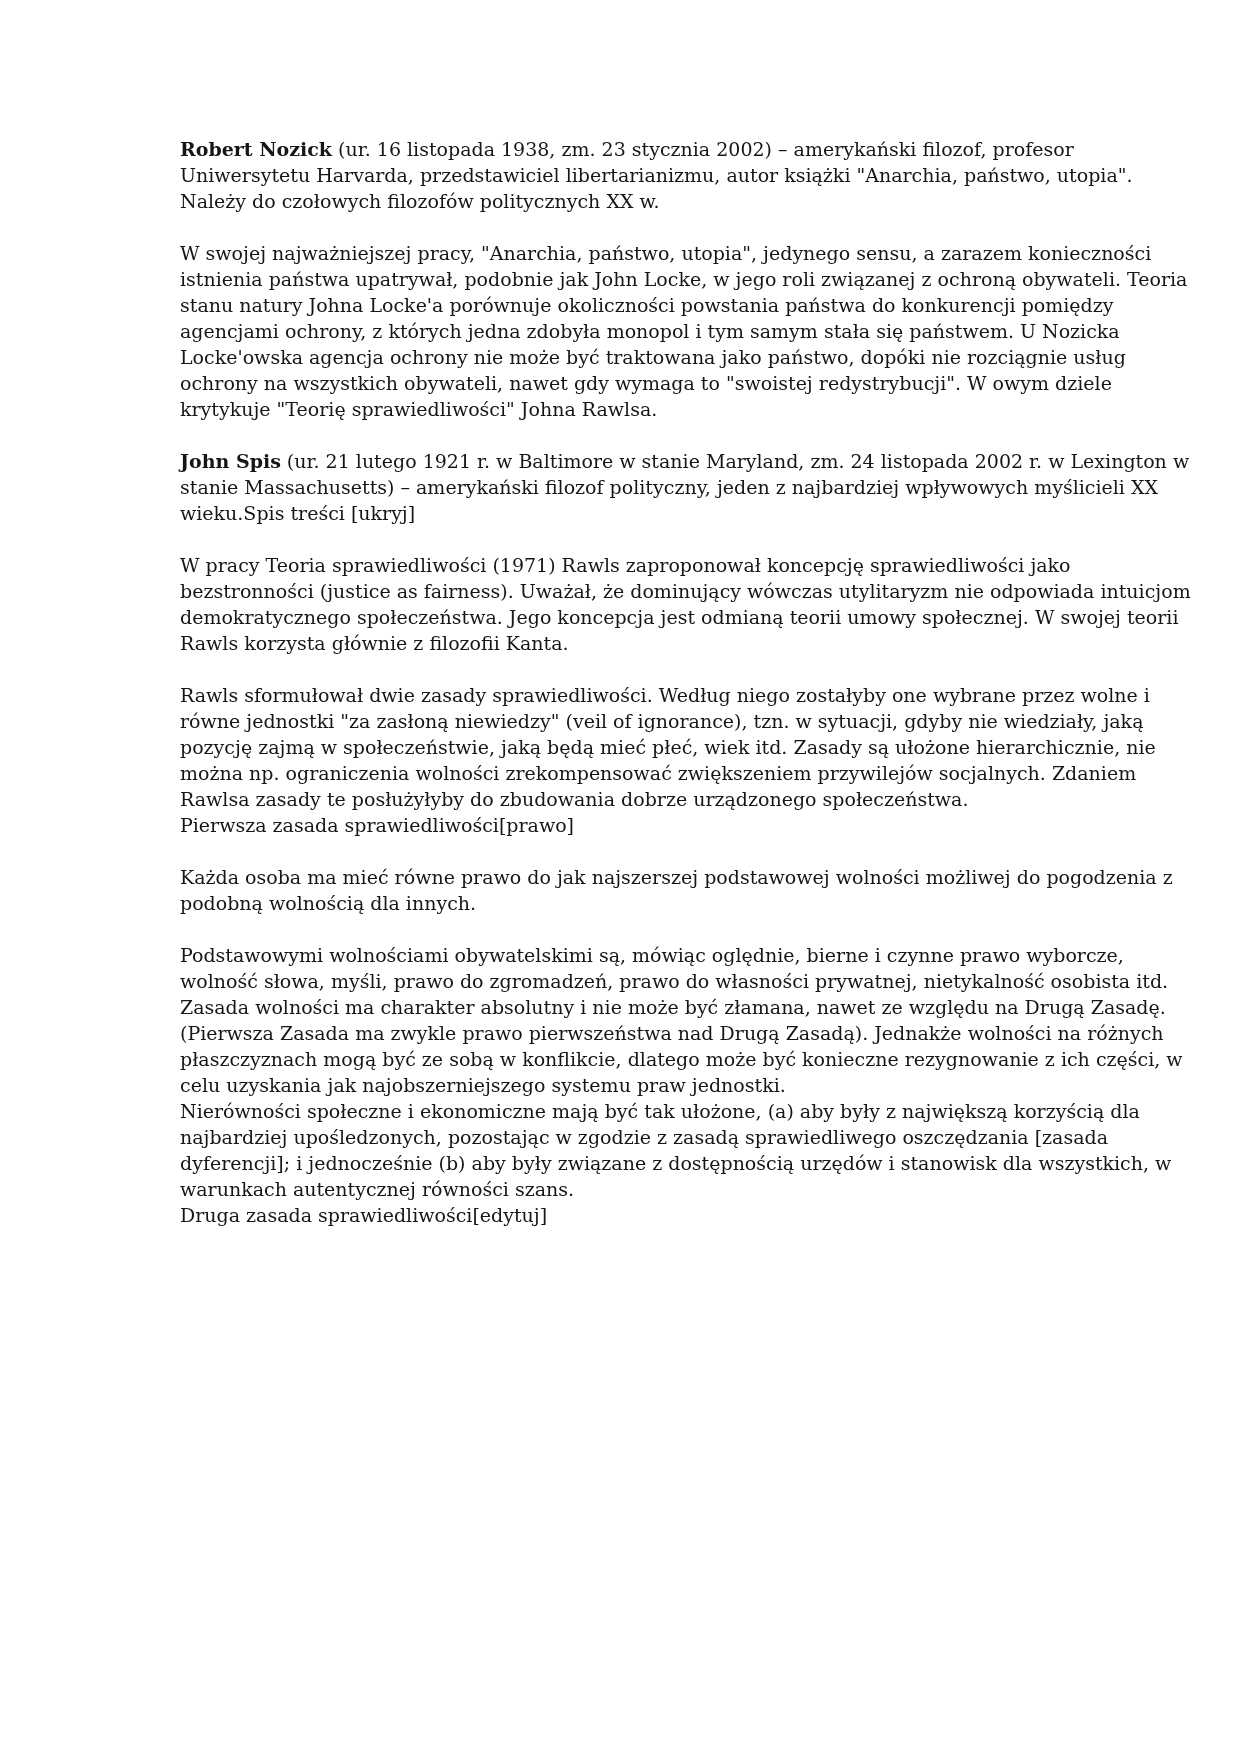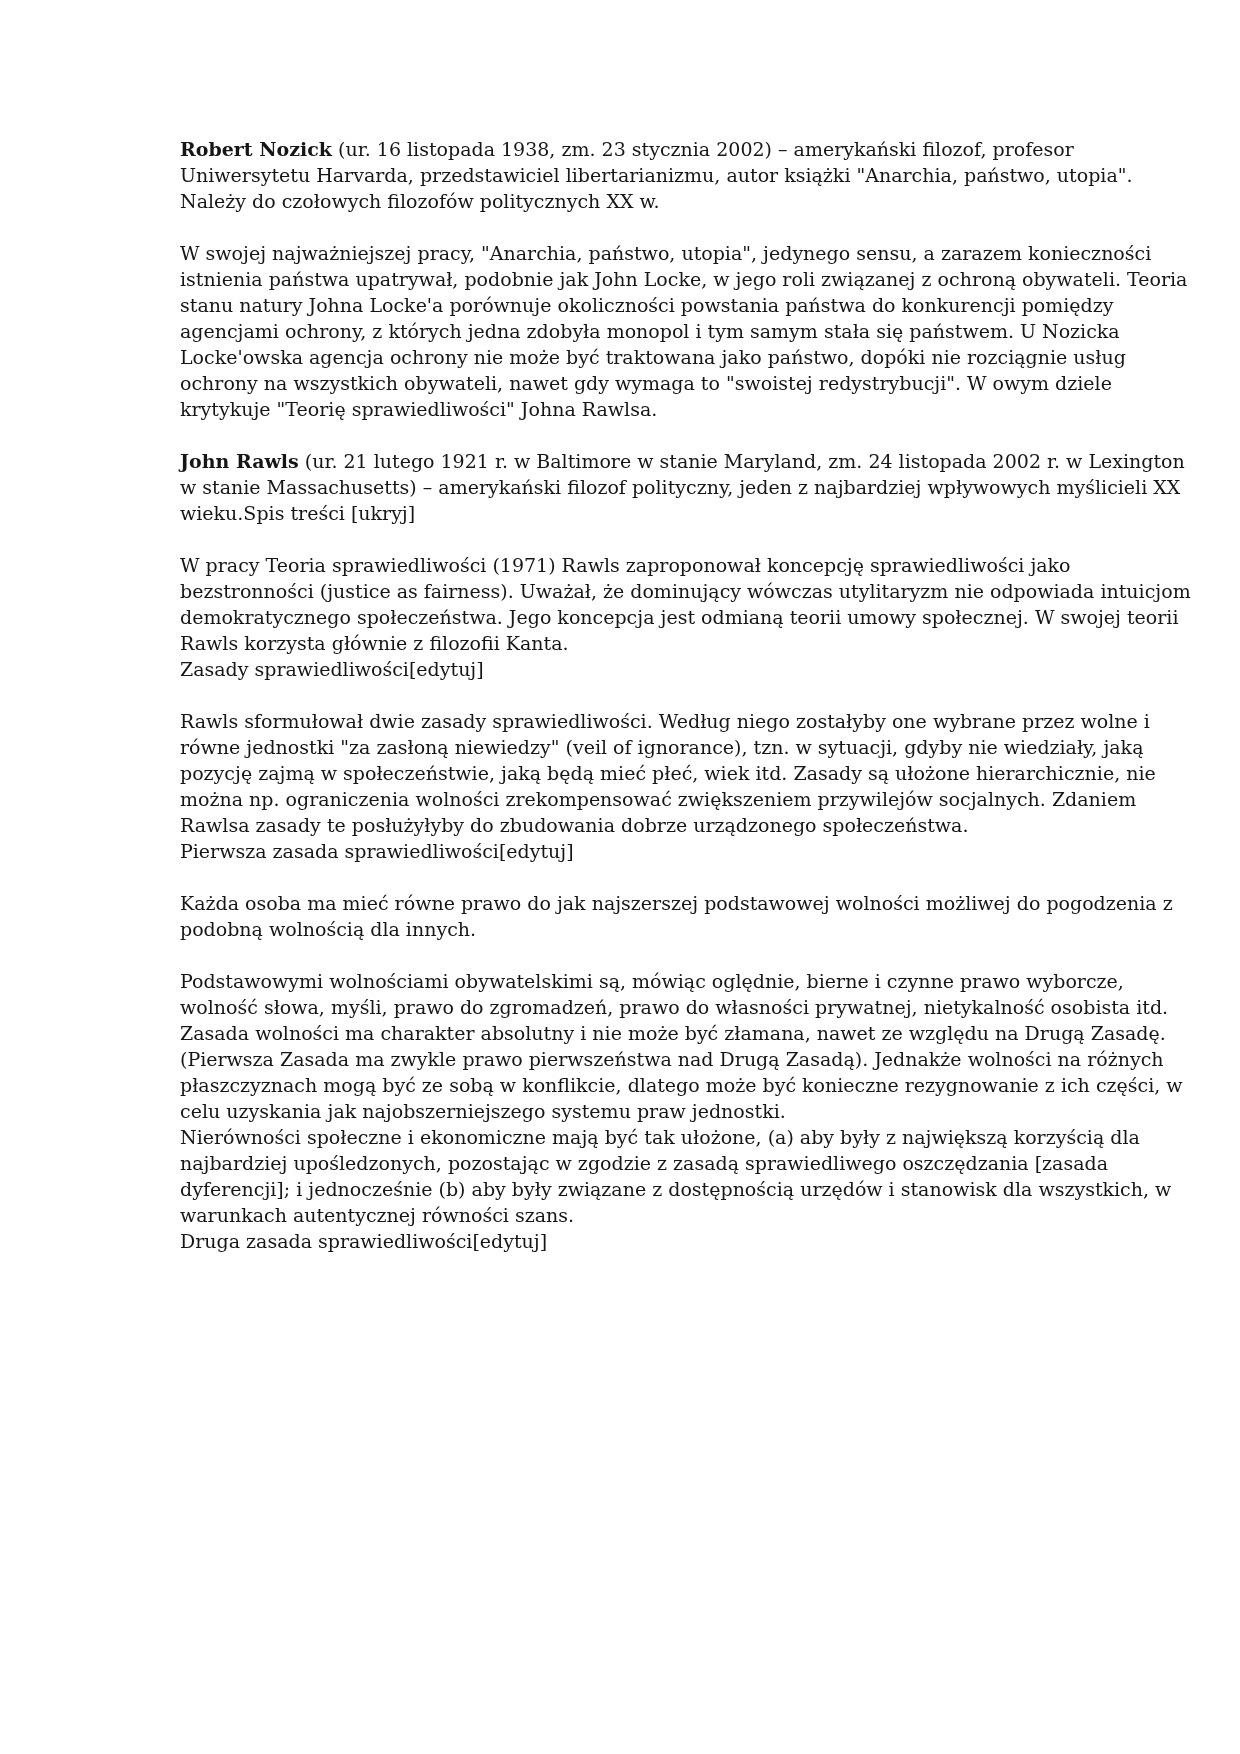--- a/index.html
+++ b/index.html
@@ -43,30 +43,29 @@
 <body>
 
 <div class="page">
   <div class="doc">
 
     <p class="block"><span class="lead">Robert Nozick</span><span> (ur. 16 listopada 1938, zm. 23 stycznia 2002) – amerykański filozof, profesor Uniwersytetu Harvarda, przedstawiciel libertarianizmu, autor książki "Anarchia, państwo, utopia". Należy do czołowych filozofów politycznych XX w.</span></p>
 
     <p class="block"><span>W swojej najważniejszej pracy, "Anarchia, państwo, utopia", jedynego sensu, a zarazem konieczności istnienia państwa upatrywał, podobnie jak John Locke, w jego roli związanej z ochroną obywateli. Teoria stanu natury Johna Locke'a porównuje okoliczności powstania państwa do konkurencji pomiędzy agencjami ochrony, z których jedna zdobyła monopol i tym samym stała się państwem. U Nozicka Locke'owska agencja ochrony nie może być traktowana jako państwo, dopóki nie rozciągnie usług ochrony na wszystkich obywateli, nawet gdy wymaga to "swoistej redystrybucji". W owym dziele krytykuje "Teorię sprawiedliwości" Johna Rawlsa.</span></p>
 
 
-    <p class="block"><span class="lead">John Rawls</span><span> (ur. 21 lutego 1921 r. w Baltimore w stanie Maryland, zm. 24 listopada 2002 r. w Lexington w stanie Massachusetts) – amerykański filozof polityczny, jeden z najbardziej wpływowych myślicieli XX wieku.Spis treści  [ukryj]</span></p>
+    <p class="block"><span class="lead">John Spis</span><span> (ur. 21 lutego 1921 r. w Baltimore w stanie Maryland, zm. 24 listopada 2002 r. w Lexington w stanie Massachusetts) – amerykański filozof polityczny, jeden z najbardziej wpływowych myślicieli XX wieku.Spis treści  [ukryj]</span></p>
 
     <div class="block">
       <div class="line">W pracy Teoria sprawiedliwości (1971) Rawls zaproponował koncepcję sprawiedliwości jako bezstronności (justice as fairness). Uważał, że dominujący wówczas utylitaryzm nie odpowiada intuicjom demokratycznego społeczeństwa. Jego koncepcja jest odmianą teorii umowy społecznej. W swojej teorii Rawls korzysta głównie z filozofii Kanta.</div>
-      <div class="line">Zasady sprawiedliwości[edytuj]</div>
     </div>
 
     <div class="block">
       <div class="line">Rawls sformułował dwie zasady sprawiedliwości. Według niego zostałyby one wybrane przez wolne i równe jednostki "za zasłoną niewiedzy" (veil of ignorance), tzn. w sytuacji, gdyby nie wiedziały, jaką pozycję zajmą w społeczeństwie, jaką będą mieć płeć, wiek itd. Zasady są ułożone hierarchicznie, nie można np. ograniczenia wolności zrekompensować zwiększeniem przywilejów socjalnych. Zdaniem Rawlsa zasady te posłużyłyby do zbudowania dobrze urządzonego społeczeństwa.</div>
-      <div class="line">Pierwsza zasada sprawiedliwości[edytuj]</div>
+      <div class="line">Pierwsza zasada sprawiedliwości[prawo]</div>
     </div>
 
     <p class="block"><span>Każda osoba ma mieć równe prawo do jak najszerszej podstawowej wolności możliwej do pogodzenia z podobną wolnością dla innych.</span></p>
 
     <div class="block">
       <div class="line">Podstawowymi wolnościami obywatelskimi są, mówiąc oględnie, bierne i czynne prawo wyborcze, wolność słowa, myśli, prawo do zgromadzeń, prawo do własności prywatnej, nietykalność osobista itd. Zasada wolności ma charakter absolutny i nie może być złamana, nawet ze względu na Drugą Zasadę. (Pierwsza Zasada ma zwykle prawo pierwszeństwa nad Drugą Zasadą). Jednakże wolności na różnych płaszczyznach mogą być ze sobą w konflikcie, dlatego może być konieczne rezygnowanie z ich części, w celu uzyskania jak najobszerniejszego systemu praw jednostki.</div>
       <div class="line">Nierówności społeczne i ekonomiczne mają być tak ułożone, (a) aby były z największą korzyścią dla najbardziej upośledzonych, pozostając w zgodzie z zasadą sprawiedliwego oszczędzania [zasada dyferencji]; i jednocześnie (b) aby były związane z dostępnością urzędów i stanowisk dla wszystkich, w warunkach autentycznej równości szans.</div>
       <div class="line">Druga zasada sprawiedliwości[edytuj]</div>
     </div>
 

